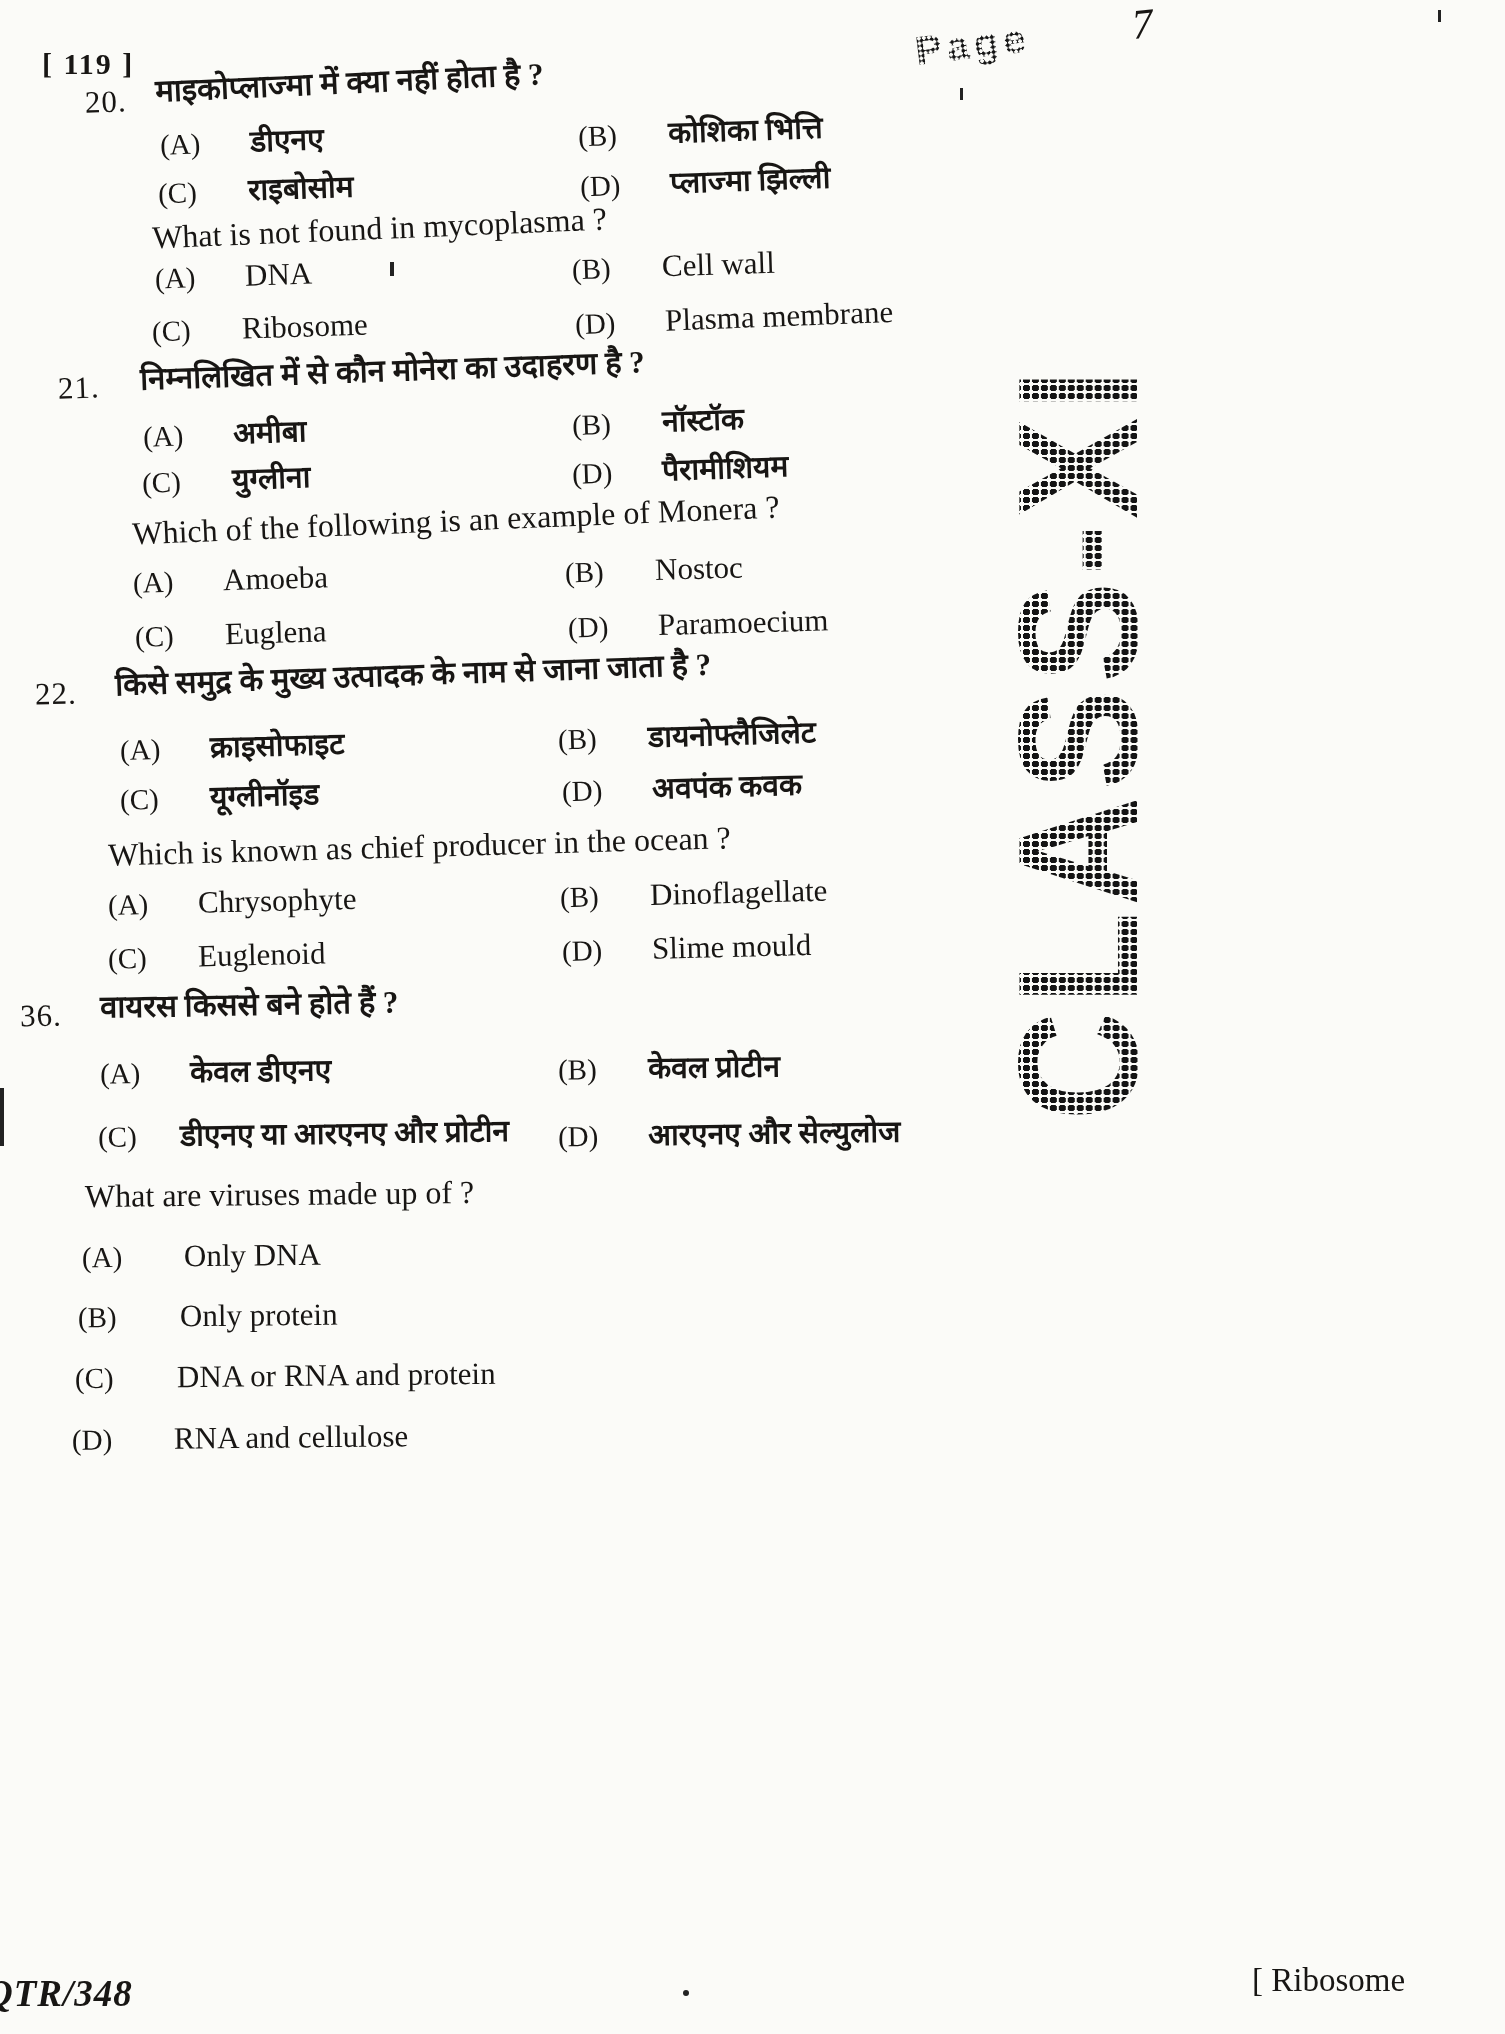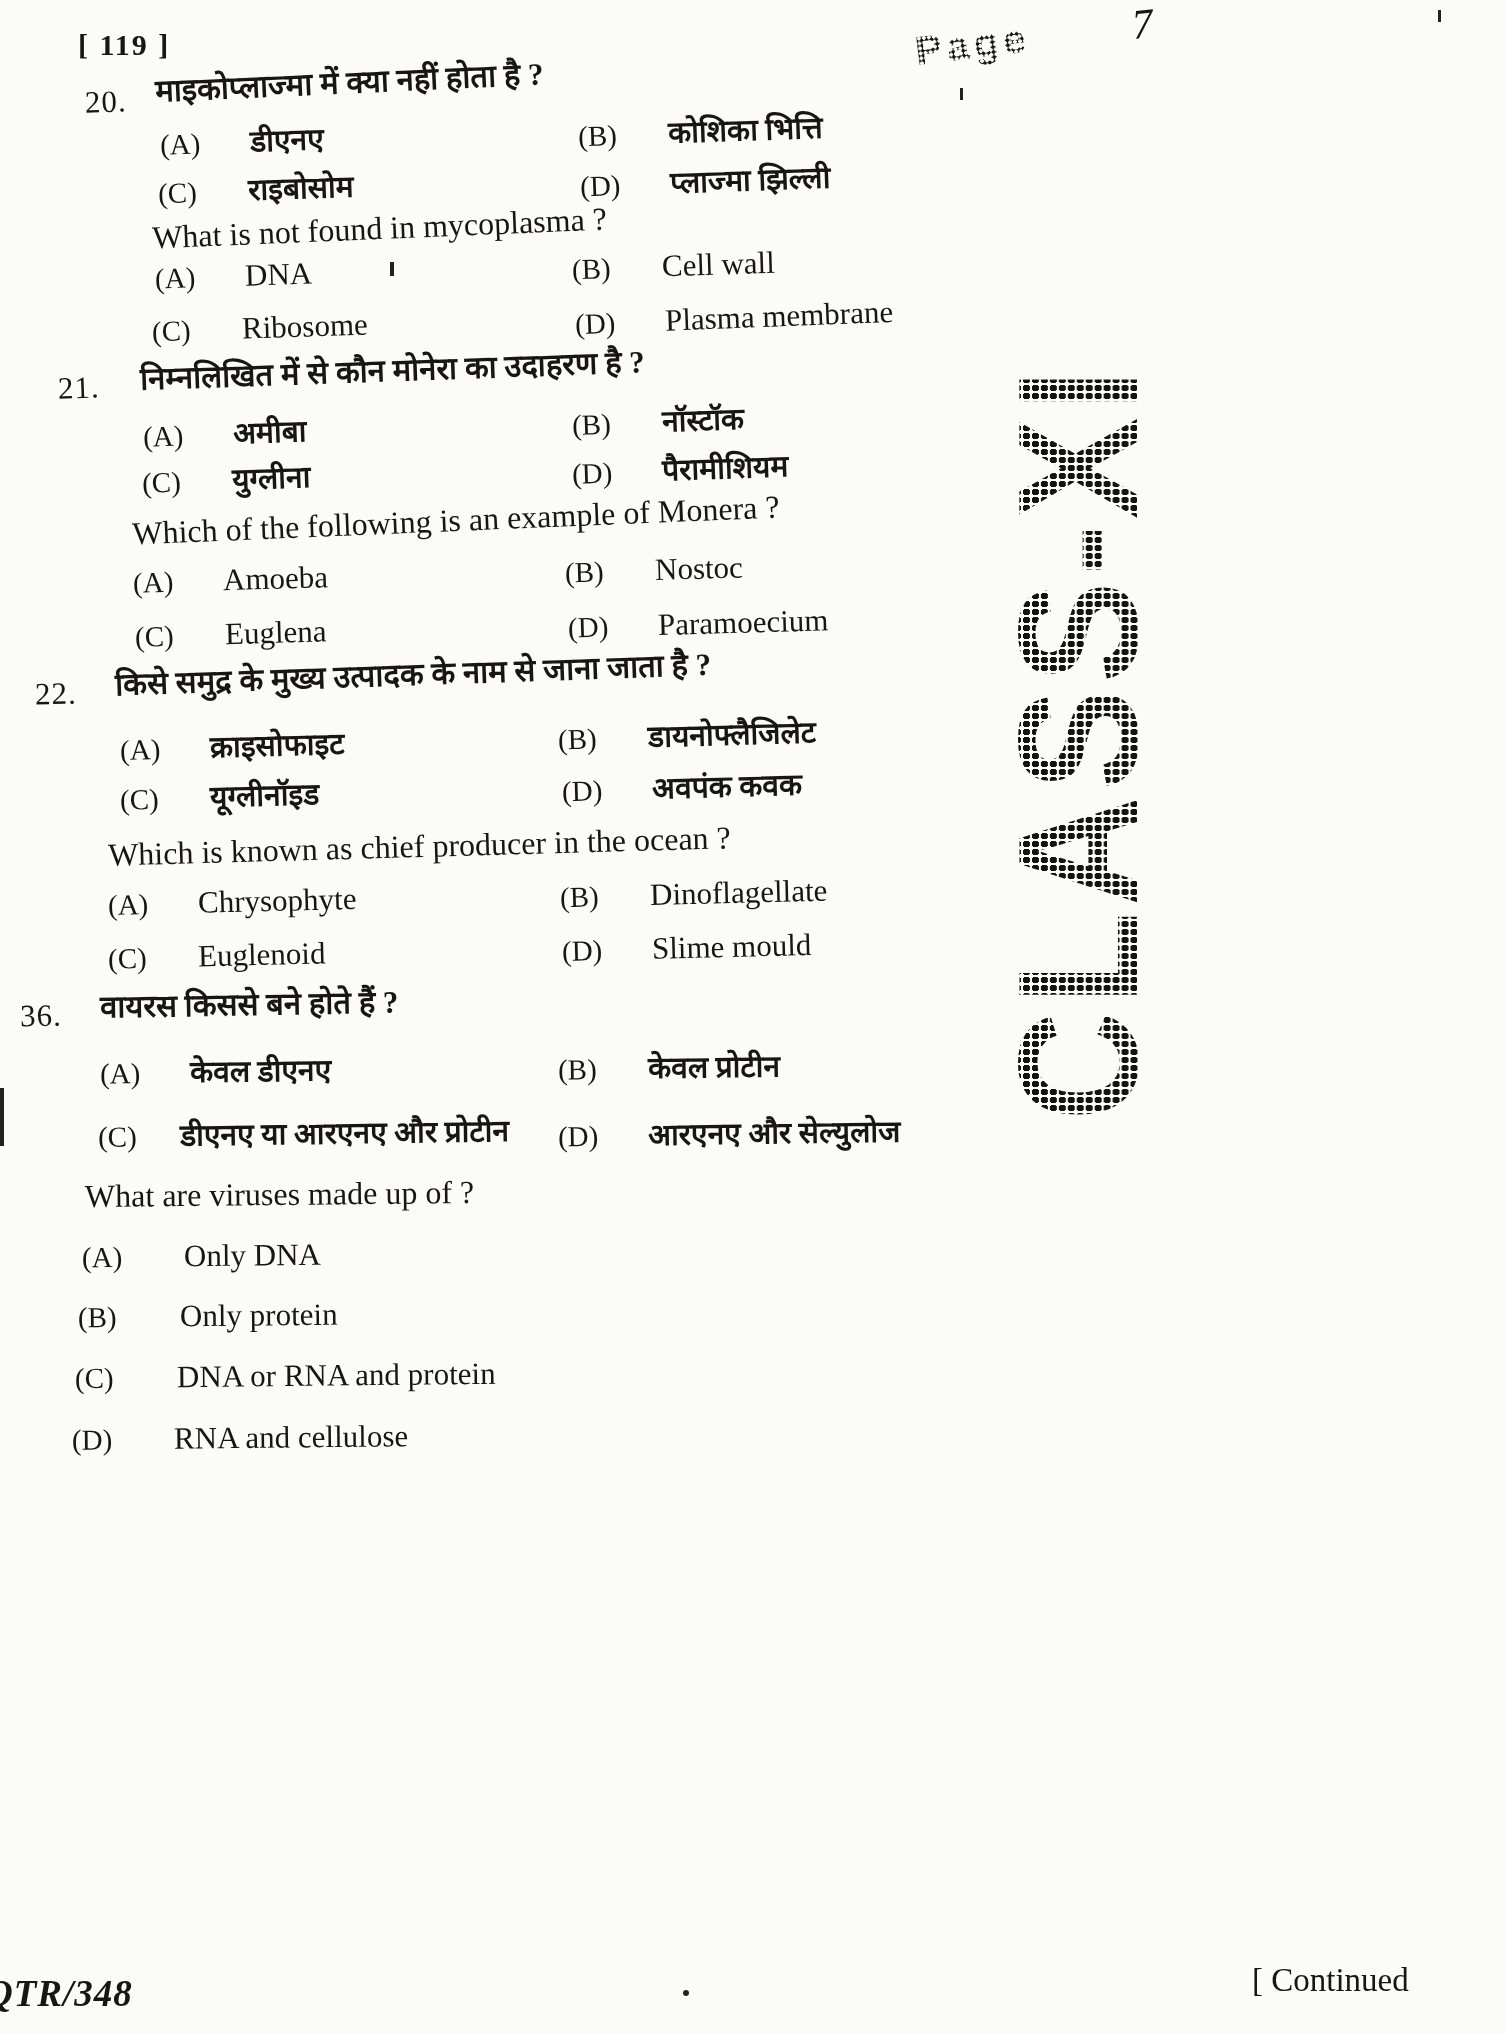--- a/index.html
+++ b/index.html
@@ -55,21 +55,21 @@
   }
   .footer-left{font-size:37px;font-weight:700;font-style:italic;letter-spacing:1px;}
   .footer-right{font-size:33px;}
   .speck{position:absolute;background:#222;}
 </style>
 </head>
 <body>
 
 <div class="page">
 
-  <div class="abs sheet-ref" style="left:42px;top:28px;margin-left:36px;">[ 119 ]</div>
+  <div class="abs sheet-ref" style="left:42px;top:47px;">[ 119 ]</div>
   <div class="abs halftone page-word" style="left:915px;top:22px;">Page</div>
   <div class="abs page-num" style="left:1132px;top:0px;">7</div>
 
   <div class="abs halftone watermark" style="left:628px;top:652px;">CLASS-XI</div>
 
   <div class="abs qnum" style="left:85px;top:84px;transform:rotate(-2deg);">20.</div>
   <div class="abs qtext-hi" style="left:155px;top:60px;transform:rotate(-2.6deg);">माइकोप्लाज्मा में क्या नहीं होता है ?</div>
 
   <div class="abs opt" style="left:160px;top:120px;transform:rotate(-2deg);">
     <span class="lab">(A)</span>
@@ -218,21 +218,21 @@
   <div class="abs opt" style="left:75px;top:1358px;transform:rotate(-0.6deg);gap:50px;">
     <span class="lab">(C)</span>
     <span class="txt-en">DNA or RNA and protein</span>
   </div>
   <div class="abs opt" style="left:72px;top:1420px;transform:rotate(-0.6deg);gap:50px;">
     <span class="lab">(D)</span>
     <span class="txt-en">RNA and cellulose</span>
   </div>
 
   <div class="abs footer-left" style="left:-14px;top:1972px;">QTR/348</div>
-  <div class="abs footer-right" style="left:1252px;top:1962px;">[ Continued</div>
+  <div class="abs footer-right" style="left:1252px;top:1962px;">[ Ribosome</div>
 
   <div class="speck" style="left:0px;top:1088px;width:4px;height:58px;"></div>
   <div class="speck" style="left:683px;top:1990px;width:6px;height:6px;border-radius:50%;"></div>
   <div class="speck" style="left:1438px;top:10px;width:3px;height:12px;"></div>
   <div class="speck" style="left:390px;top:262px;width:4px;height:14px;"></div>
   <div class="speck" style="left:960px;top:88px;width:3px;height:12px;"></div>
 
 </div>
 
 </body></html>

